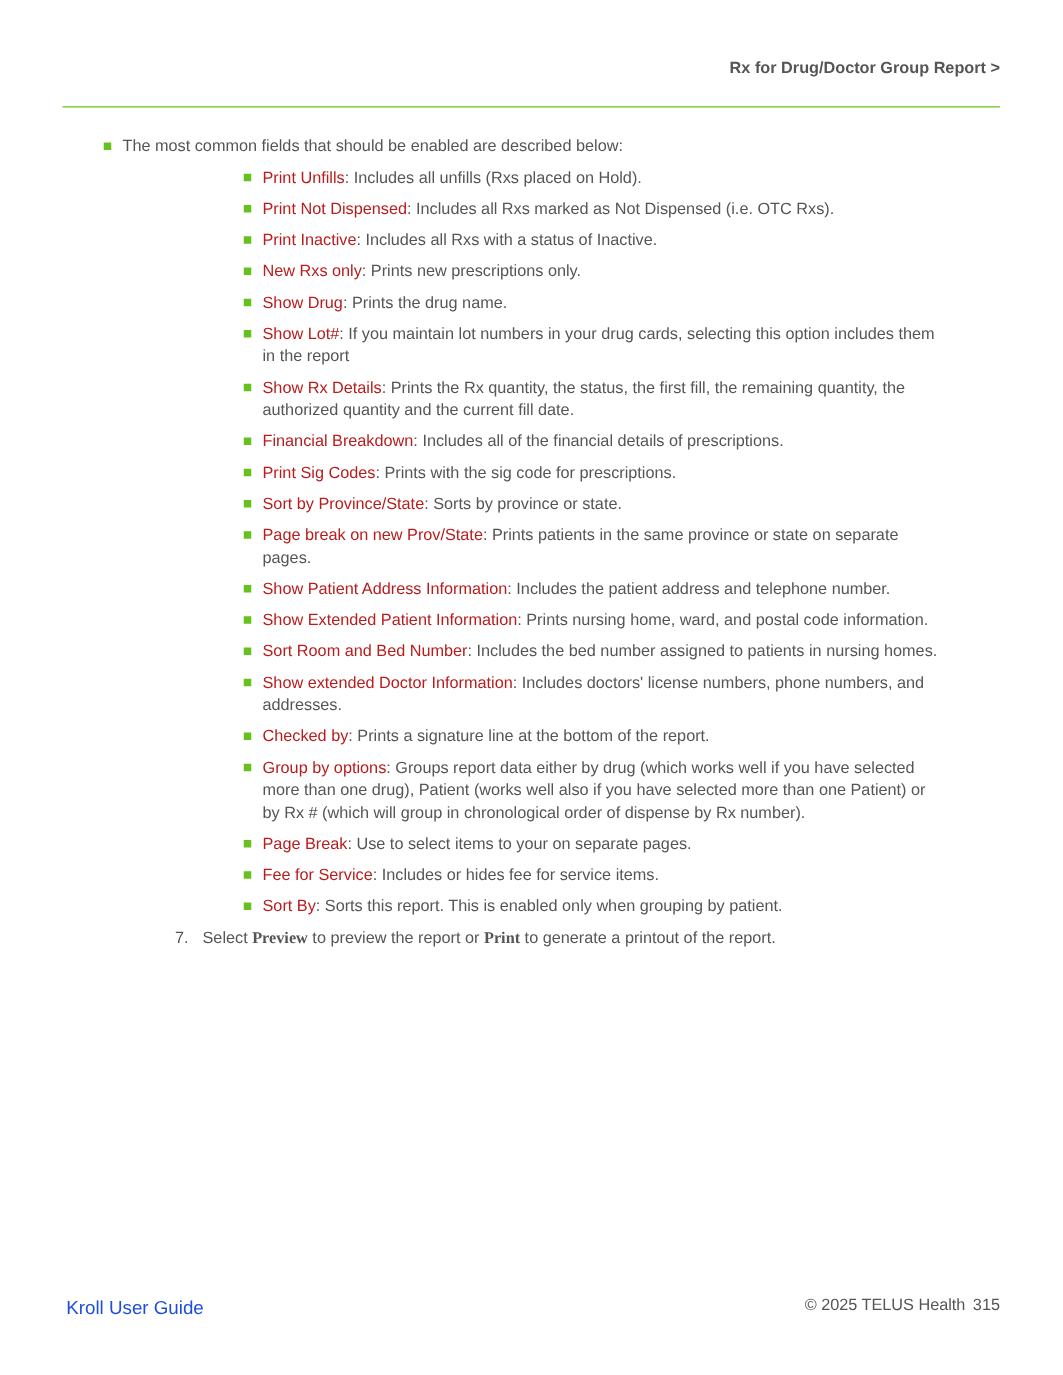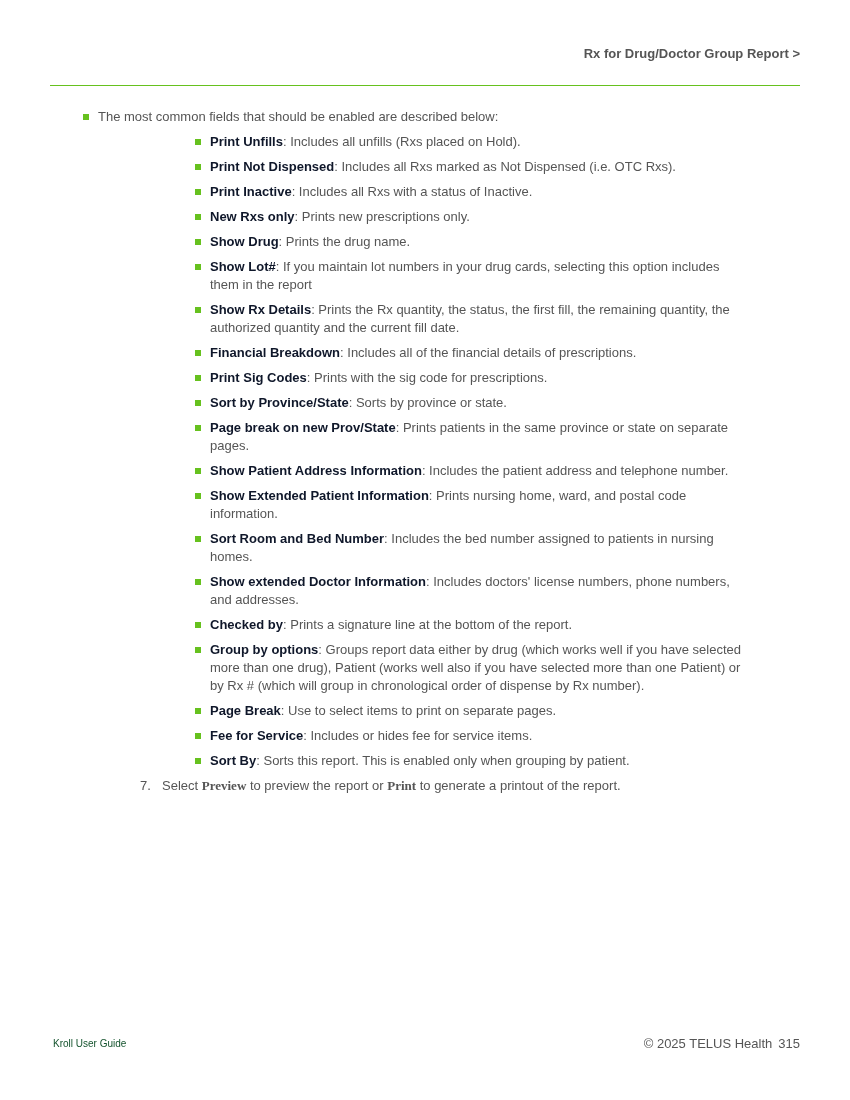--- a/index.html
+++ b/index.html
@@ -5,25 +5,25 @@
     html, body { margin: 0; padding: 0; background: #ffffff; }
     body { width: 850px; height: 1100px; position: relative; font-family: "Liberation Sans", sans-serif; color: #555555; overflow: hidden; }
     .header-text { position: absolute; right: 50px; top: 46px; font-size: 13px; color: #555555; font-weight: bold; }
     .header-rule { position: absolute; left: 50px; top: 85px; width: 750px; height: 1px; background: #66c11e; }
     .content { position: absolute; left: 0; top: 108px; width: 850px; }
     .lvl1 { position: relative; margin-left: 98px; width: 570px; font-size: 13px; line-height: 18px; margin-bottom: 7px; }
     .lvl2 { position: relative; margin-left: 210px; width: 540px; font-size: 13px; line-height: 18px; margin-bottom: 7px; }
     .bullet { position: absolute; top: 6px; width: 6px; height: 6px; background: #66c11e; }
     .lvl1 .bullet { left: -15px; }
     .lvl2 .bullet { left: -15px; }
-    .term { font-weight: bold; color: #0f172a; }
+    .term { font-weight: normal; color: #b91c1c; }
     .step { position: relative; margin-left: 162px; font-size: 13px; line-height: 18px; margin-top: 0px; }
     .step-num { position: absolute; left: -22px; top: 0; }
     .step b { font-weight: bold; font-family: Liberation Serif, serif; }
-    .footer-left { position: absolute; left: 53px; top: 1038px; font-size: 10px; color: #14532d; }
+    .footer-left { position: absolute; left: 53px; top: 1038px; font-size: 15px; color: #1d4ed8; }
     .footer-right { position: absolute; right: 50px; top: 1036px; font-size: 13px; color: #555555; }
     .footer-right .page { margin-left: 6px; text-align: right; }
   </style>
 </head>
 <body>
 
 <div class="header-text">Rx for Drug/Doctor Group Report &gt;</div>
 <div class="header-rule"></div>
 
 <div class="content">
@@ -42,21 +42,21 @@
   <div class="lvl2"><span class="bullet"></span><span class="term">Financial Breakdown</span><span>: Includes all of the financial details of prescriptions.</span></div>
   <div class="lvl2"><span class="bullet"></span><span class="term">Print Sig Codes</span><span>: Prints with the sig code for prescriptions.</span></div>
   <div class="lvl2"><span class="bullet"></span><span class="term">Sort by Province/State</span><span>: Sorts by province or state.</span></div>
   <div class="lvl2"><span class="bullet"></span><span class="term">Page break on new Prov/State</span><span>: Prints patients in the same province or state on separate pages.</span></div>
   <div class="lvl2"><span class="bullet"></span><span class="term">Show Patient Address Information</span><span>: Includes the patient address and telephone number.</span></div>
   <div class="lvl2"><span class="bullet"></span><span class="term">Show Extended Patient Information</span><span>: Prints nursing home, ward, and postal code information.</span></div>
   <div class="lvl2"><span class="bullet"></span><span class="term">Sort Room and Bed Number</span><span>: Includes the bed number assigned to patients in nursing homes.</span></div>
   <div class="lvl2"><span class="bullet"></span><span class="term">Show extended Doctor Information</span><span>: Includes doctors' license numbers, phone numbers, and addresses.</span></div>
   <div class="lvl2"><span class="bullet"></span><span class="term">Checked by</span><span>: Prints a signature line at the bottom of the report.</span></div>
   <div class="lvl2"><span class="bullet"></span><span class="term">Group by options</span><span>: Groups report data either by drug (which works well if you have selected more than one drug), Patient (works well also if you have selected more than one Patient) or by Rx # (which will group in chronological order of dispense by Rx number).</span></div>
-  <div class="lvl2"><span class="bullet"></span><span class="term">Page Break</span><span>: Use to select items to print on separate pages.</span></div>
+  <div class="lvl2"><span class="bullet"></span><span class="term">Page Break</span><span>: Use to select items to your on separate pages.</span></div>
   <div class="lvl2"><span class="bullet"></span><span class="term">Fee for Service</span><span>: Includes or hides fee for service items.</span></div>
   <div class="lvl2"><span class="bullet"></span><span class="term">Sort By</span><span>: Sorts this report. This is enabled only when grouping by patient.</span></div>
 
   <div class="step">
     <span class="step-num">7.</span><span>Select </span><b>Preview</b><span> to preview the report or </span><b>Print</b><span> to generate a printout of the report.</span>
   </div>
 </div>
 
 <div class="footer-left">Kroll User Guide</div>
 <div class="footer-right">

